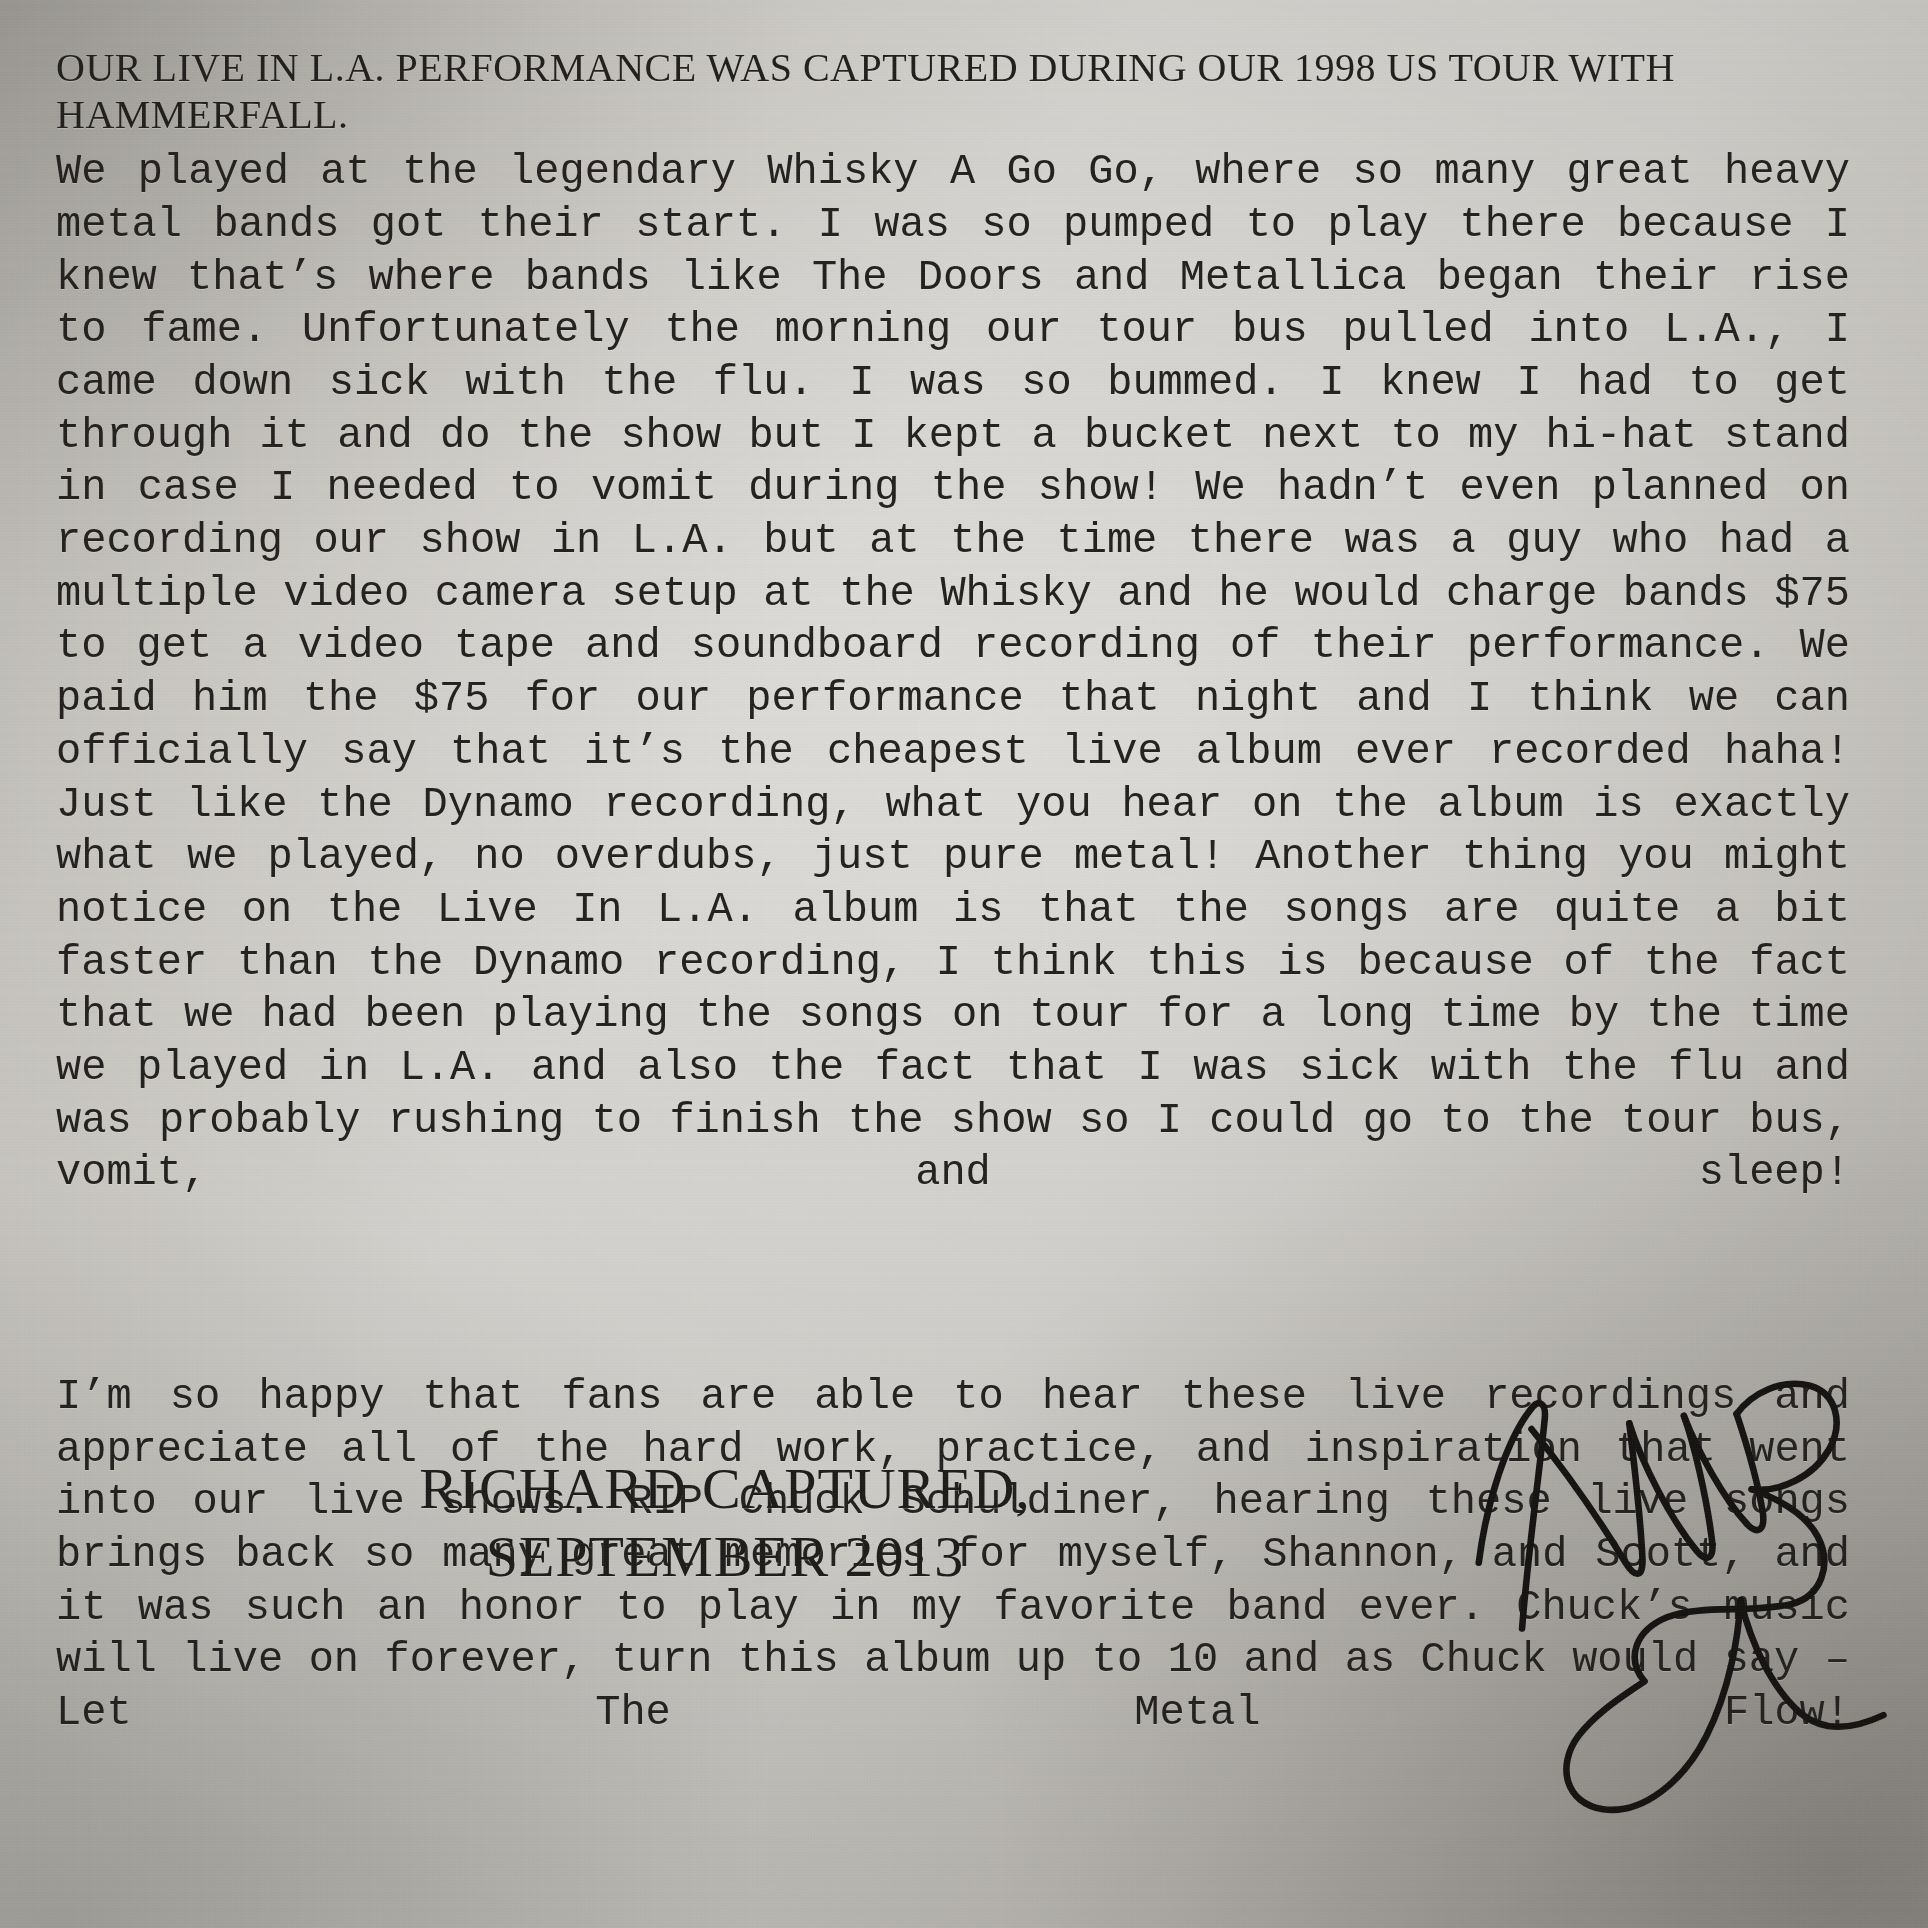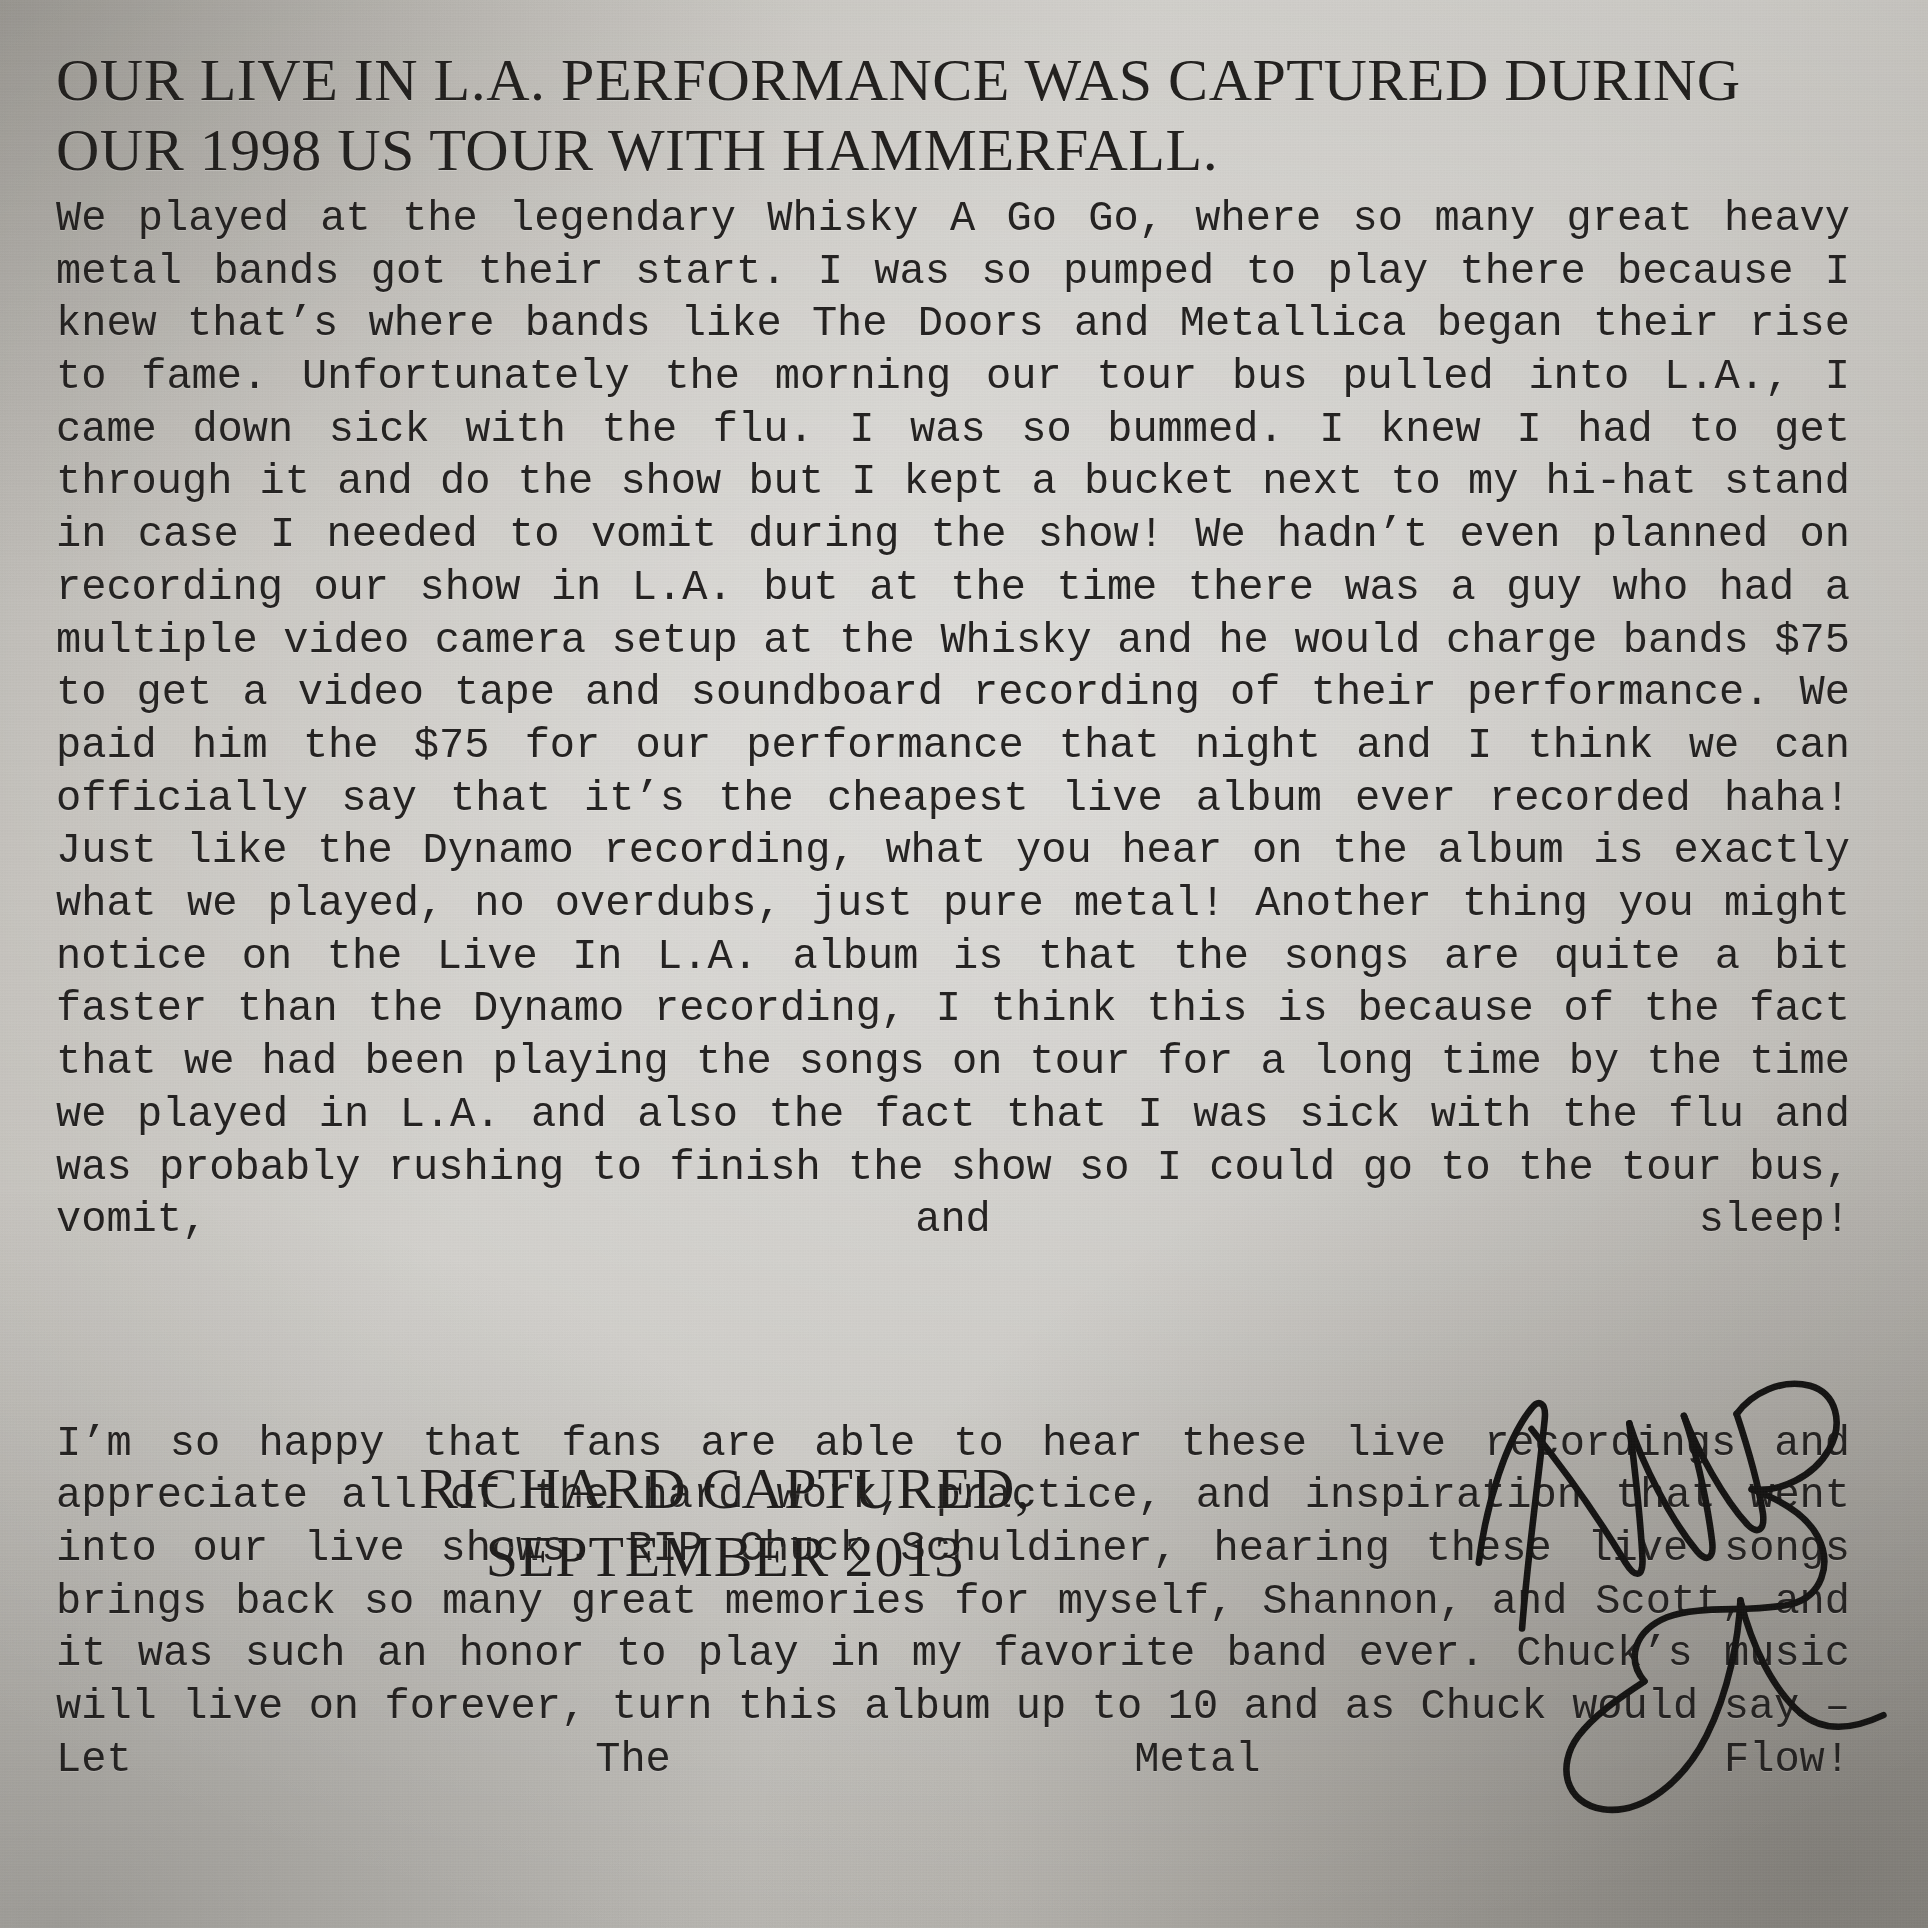--- a/index.html
+++ b/index.html
@@ -41,21 +41,21 @@
 
   #content {
     position: absolute;
     left: 56px;
     top: 45px;
     width: 1823px;
   }
 
   .headline {
     font-family: "Liberation Serif", serif;
-    font-size: 60px;
+    font-size: 40px;
     line-height: 1.17;
     letter-spacing: 0.5px;
     color: #211f1d;
     font-weight: 400;
     text-transform: uppercase;
     margin: 0 0 7.5px 0;
     width: 1798px;
     text-shadow: 0 0.9px 0 rgba(255,255,255,0.22);
   }
 

